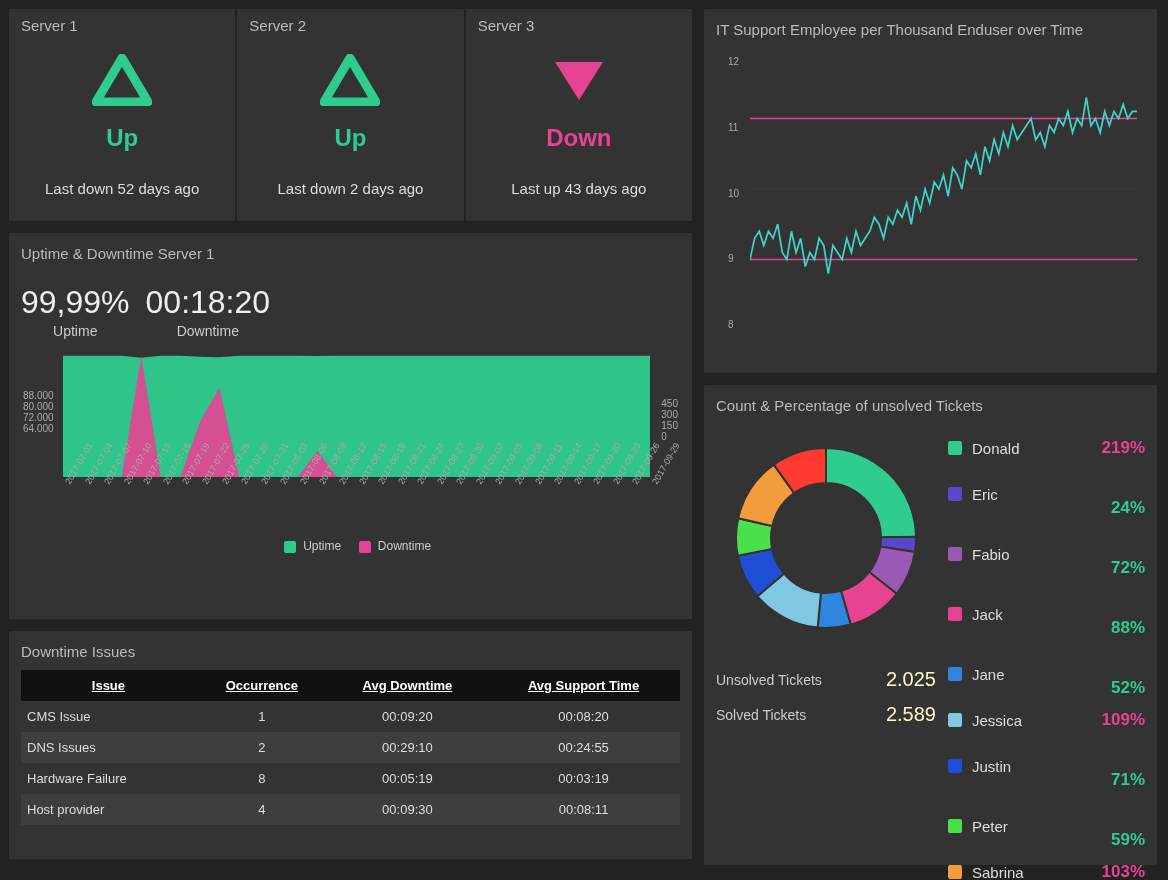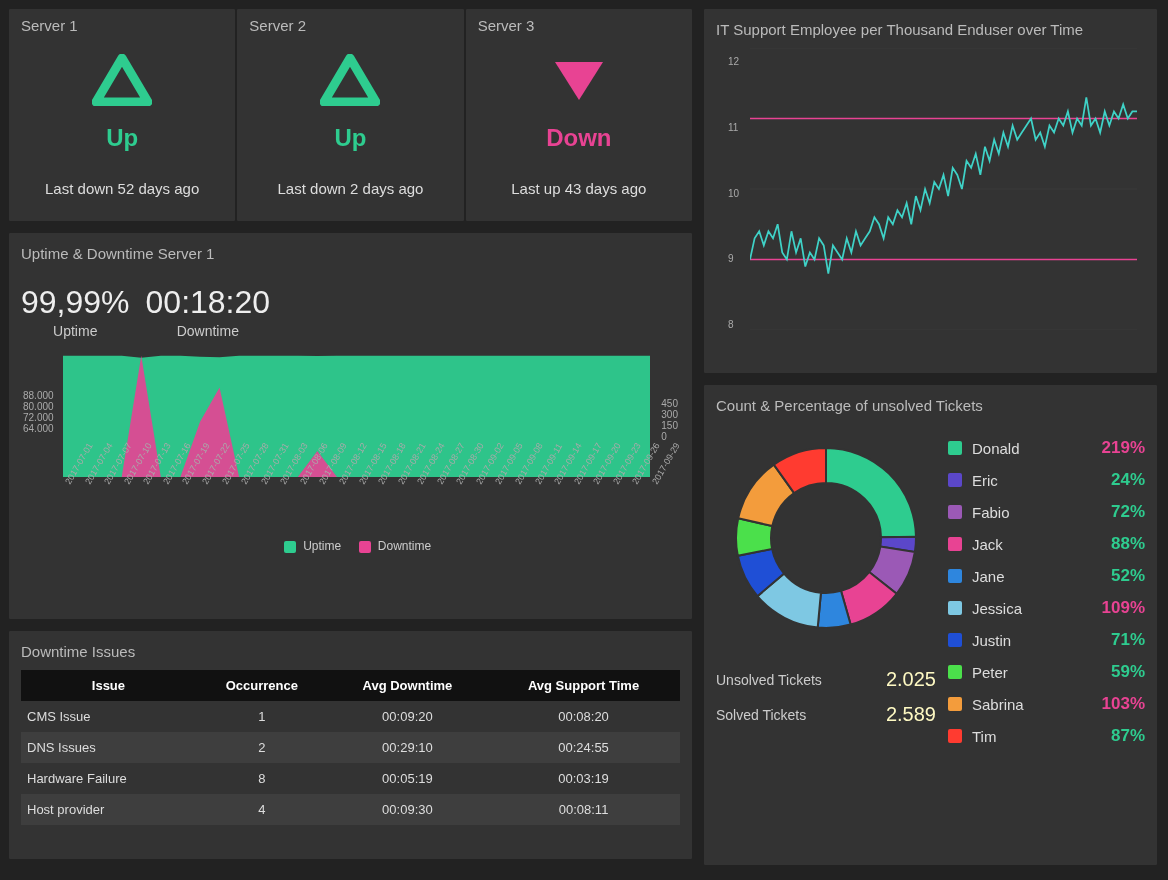--- a/index.html
+++ b/index.html
@@ -62,21 +62,21 @@
   .plot-bg { width: 100%; height: 100%; }
   .x-axis-labels { position: absolute; left: 42px; right: 30px; bottom: -34px; height: 50px; }
   .x-tick { position: absolute; font-size: 9px; color: #aaa; transform: rotate(-60deg); transform-origin: top left; white-space: nowrap; }
   .chart-legend { text-align: center; margin-top: 42px; font-size: 12px; color: #ccc; }
   .legend-box { display: inline-block; width: 12px; height: 12px; margin: 0 4px 0 14px; vertical-align: middle; border-radius: 2px; }
   .lg-uptime { background: #2ecc8f; }
   .lg-downtime { background: #e84393; }
 
   
   .dt-table { width: 100%; border-collapse: collapse; font-size: 13px; }
-  .dt-table th { background: #111; color: #fff; font-weight: bold; padding: 8px 6px; text-align: center; }
+  .dt-table th { background: #111; color: #fff; font-weight: bold; padding: 8px 6px; text-align: center; text-decoration: underline; }
   .dt-table th:first-child { text-align: center; }
   .dt-table td { padding: 8px 6px; text-align: center; color: #ddd; }
   .dt-table td:first-child { text-align: left; }
   .dt-table tr:nth-child(even) td { background: #3e3e3e; }
   .dt-table tr:nth-child(odd) td { background: #333; }
 
   
   .line-chart-card { height: 366px; }
   .line-chart-wrap { position: relative; height: 300px; }
   .line-y-axis { position: absolute; left: 12px; top: 8px; bottom: 18px; display: flex; flex-direction: column; justify-content: space-between; font-size: 10px; color: #aaa; }
@@ -89,21 +89,21 @@
   .donut { margin-top: 6px; }
   .ticket-stats { margin-top: 24px; width: 100%; font-size: 14px; color: #ccc; }
   .stat-row { display: flex; justify-content: space-between; align-items: center; padding: 6px 0; }
   .stat-val { font-size: 20px; color: #fef9c3; }
   .stat-val-pct { font-size: 20px; color: #2ecc8f; font-weight: bold; }
   .legend-side { flex: 1; }
   .legend-row { display: flex; align-items: center; padding: 6px 0; font-size: 15px; }
   .legend-sw { width: 14px; height: 14px; border-radius: 2px; margin-right: 10px; }
   .legend-name { flex: 1; color: #ddd; }
   .legend-pct { font-weight: bold; font-size: 17px; }
-  .pct-green { color: #2ecc8f; }
+  .pct-green { color: #2ecc8f; margin-top: 28px; }
   .pct-pink { color: #e84393; }
 </style>
 </head>
 <body>
 
 <div class="layout">
   <div class="left-col">
 
     <div class="server-row" id="server-row">
         <div class="card server-card">

